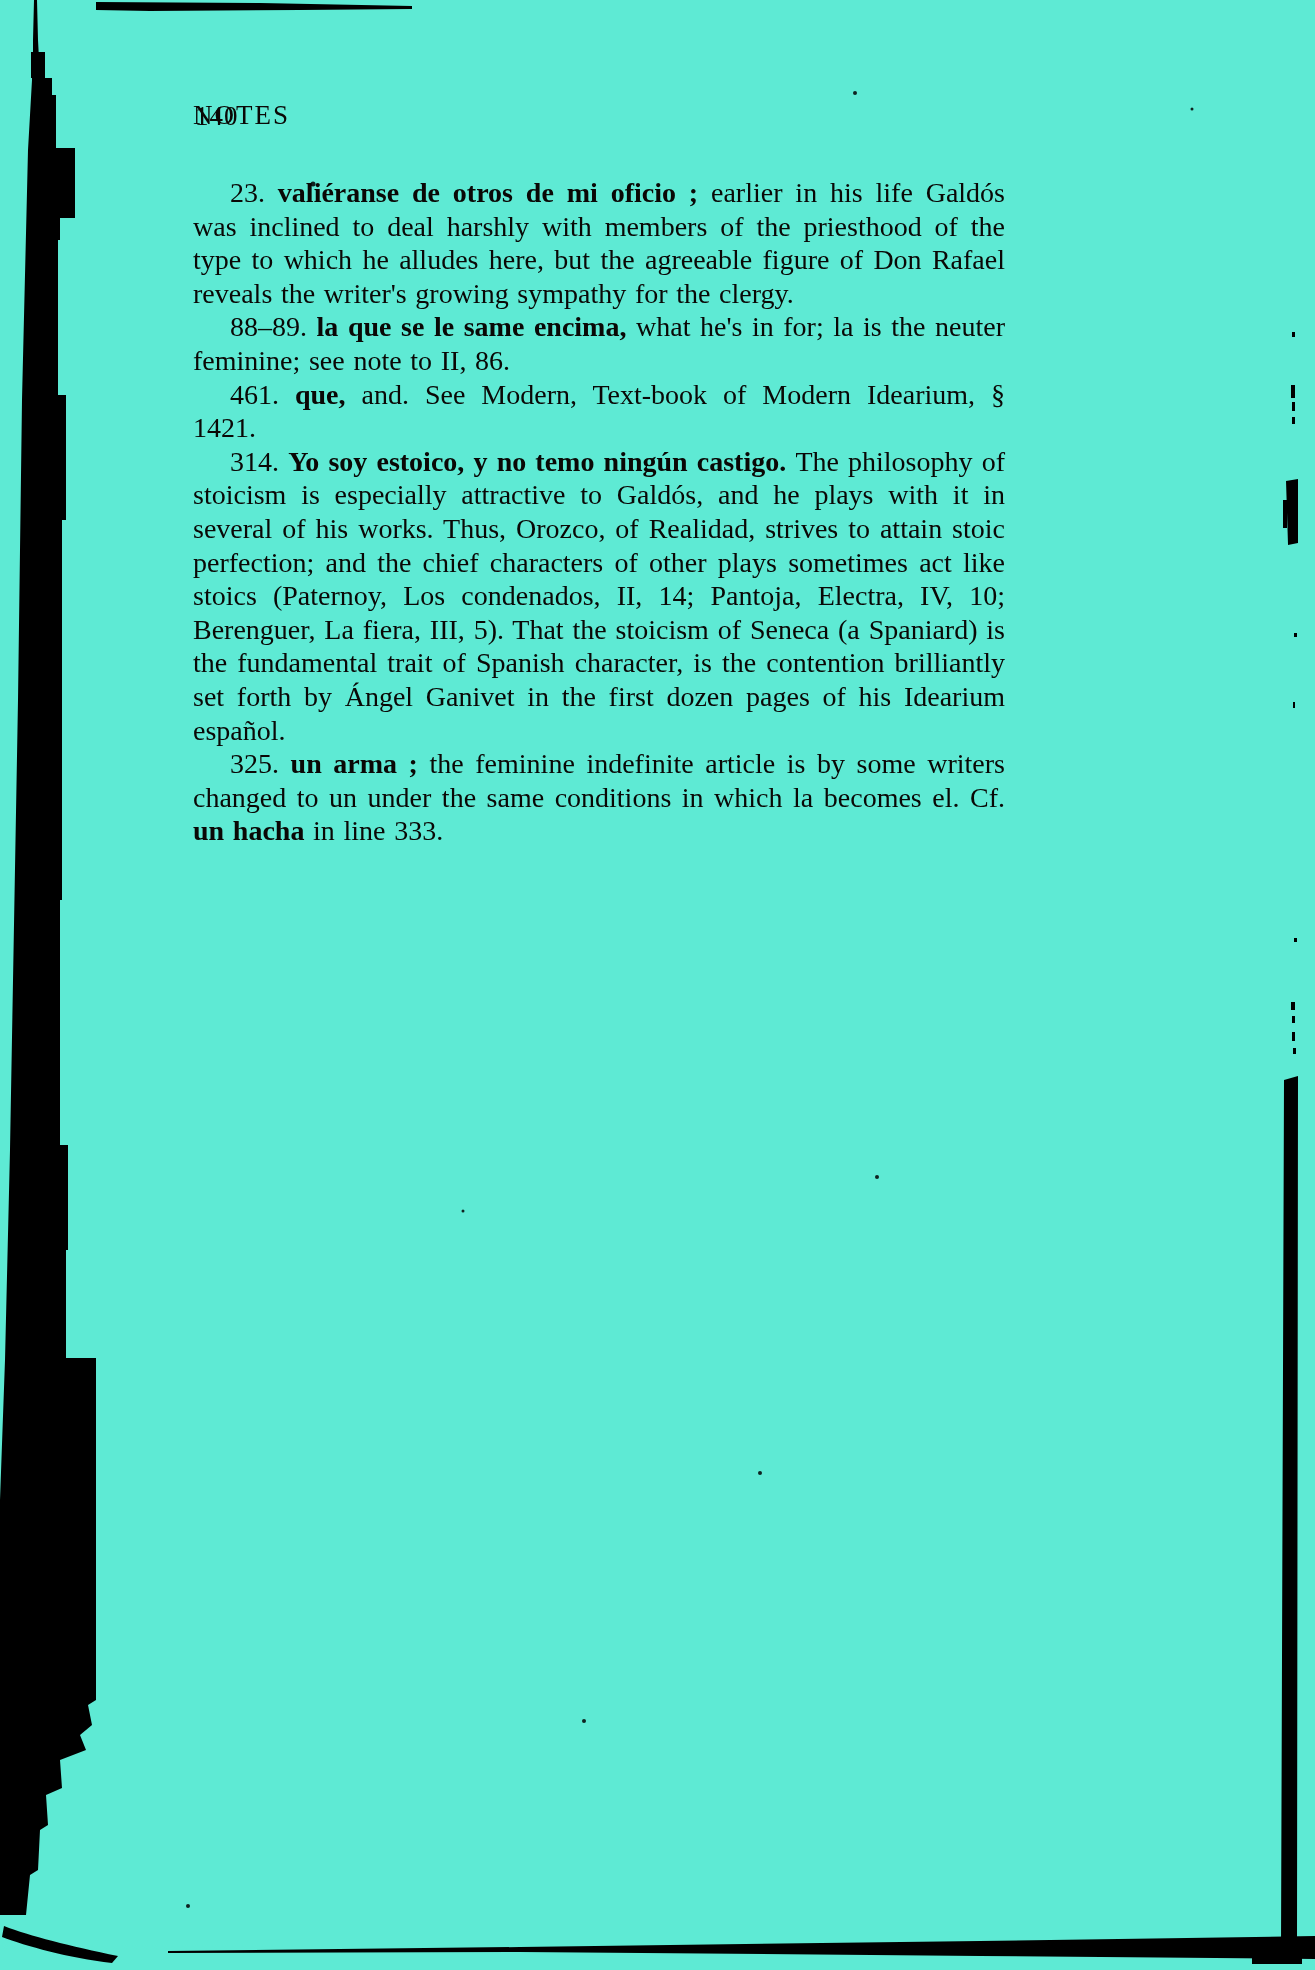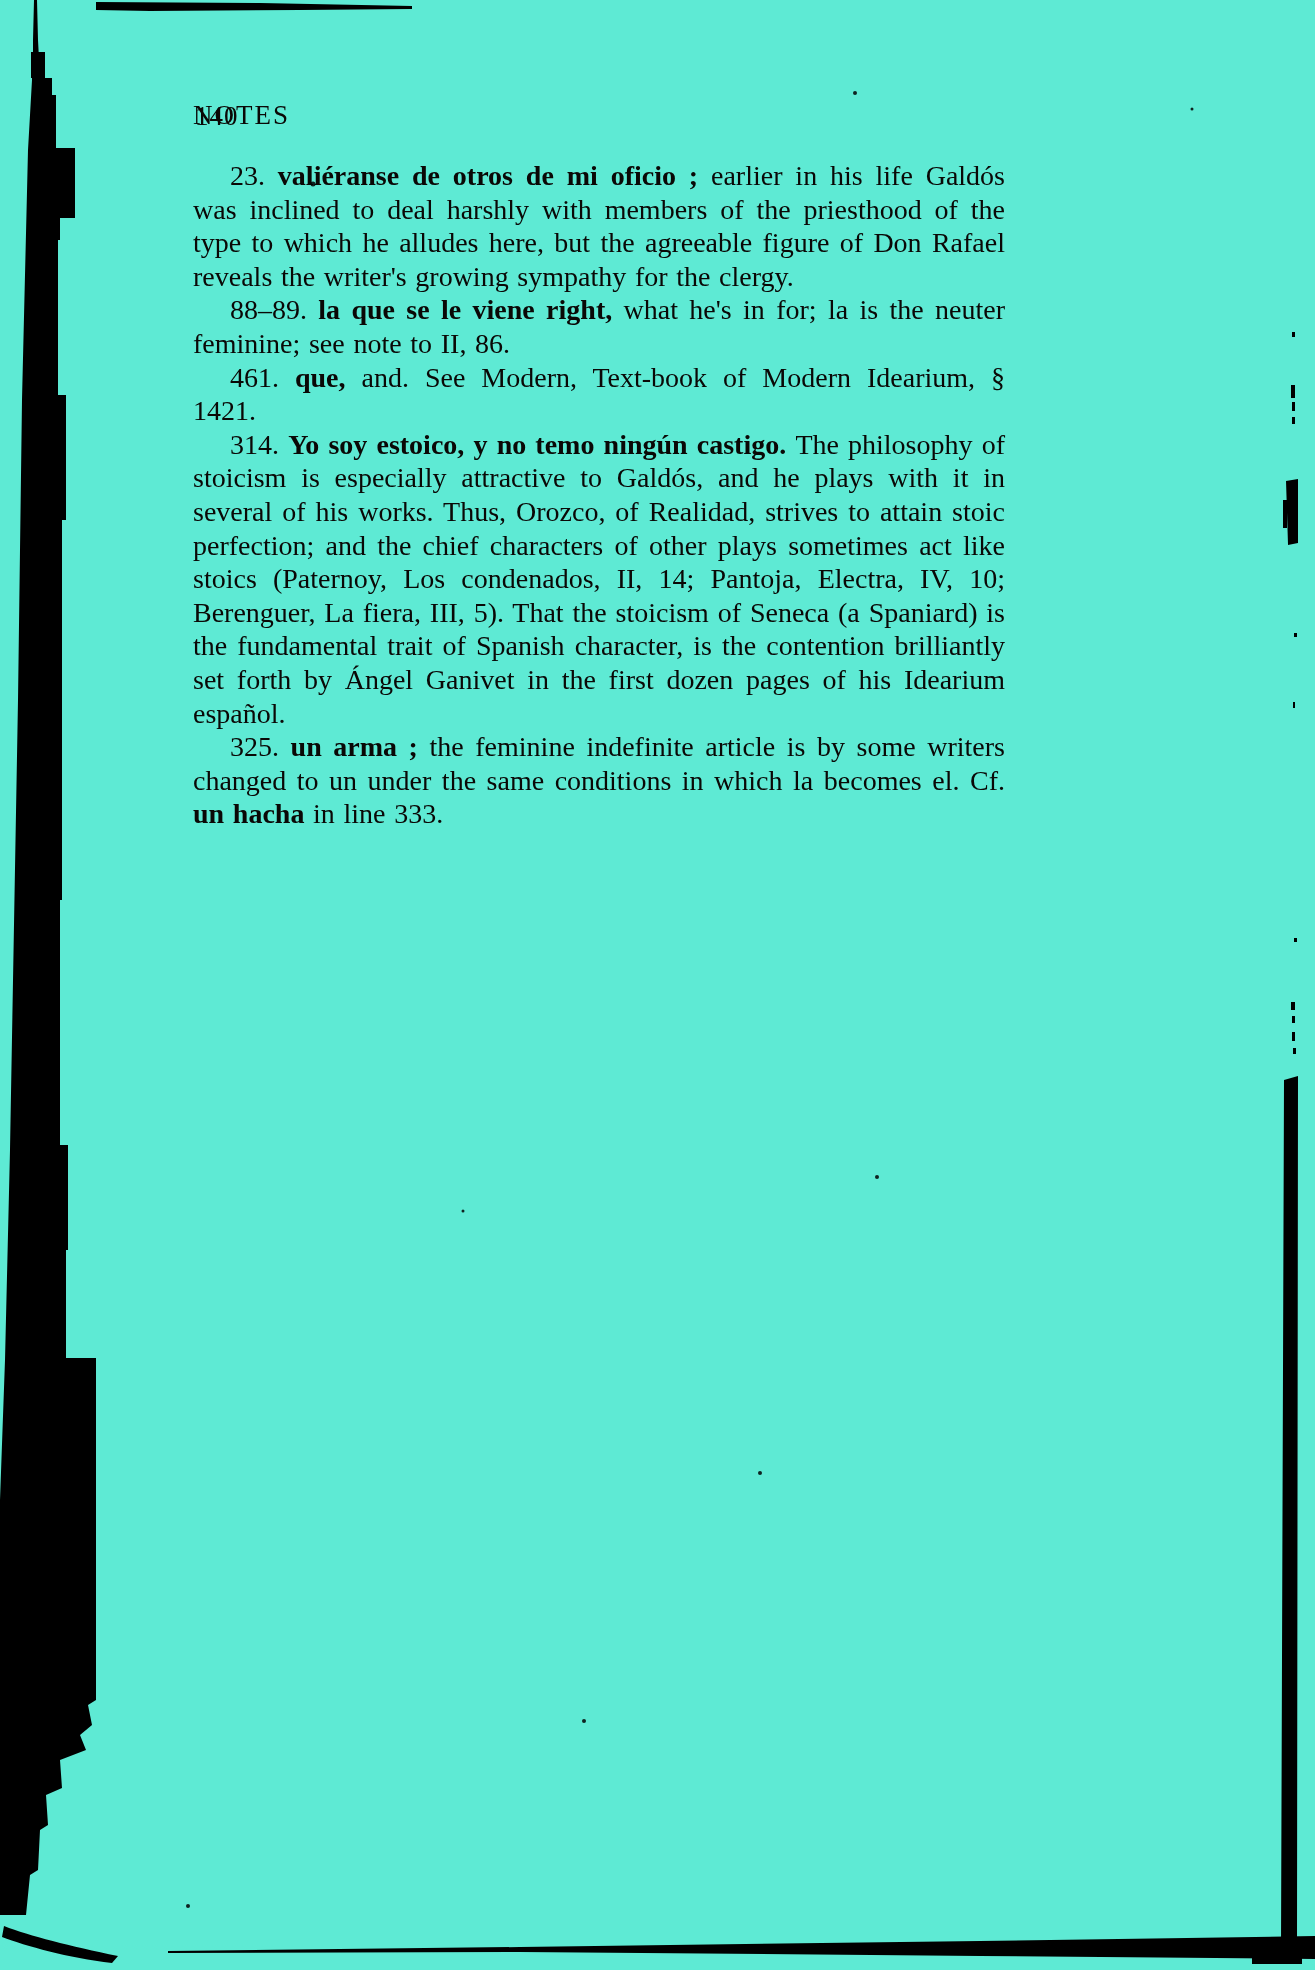--- a/index.html
+++ b/index.html
@@ -5,40 +5,40 @@
   html,body{margin:0;padding:0;}
   body{width:1315px;height:1970px;background:#ffffff;overflow:hidden;}
   .page{
     position:relative;width:1315px;height:1970px;background:#5eead4;
     font-family:"Liberation Serif",serif;color:#0a0806;
   }
   .content{position:absolute;left:193px;top:100px;width:812px;}
   .header-row{position:relative;height:34px;font-size:27px;}
   .pagenum{position:absolute;left:2px;top:1px;letter-spacing:1px;}
   .running-title{display:block;letter-spacing:2px;}
-  .notes{margin-top:25px;font-size:28px;line-height:33.6px;text-align:justify;}
+  .notes{margin-top:42px;font-size:28px;line-height:33.6px;text-align:justify;}
   p.note{margin:0;text-indent:37px;word-spacing:0.06em;}
   .seg-normal{}
   .seg-bold{font-weight:bold;}
   .seg-italic{}
   .artifacts{position:absolute;left:0;top:0;width:1315px;height:1970px;pointer-events:none;}
 </style>
 </head>
 <body>
 
 <div class="page">
 
   <div class="content">
     <div class="header-row">
       <span class="pagenum">140</span>
       <span class="running-title">NOTES</span>
     </div>
     <div class="notes">
         <p class="note"><span class="seg-normal">23. </span><span class="seg-bold">valiéranse de otros de mi oficio ; </span><span class="seg-normal">earlier in his life Galdós was inclined to deal harshly with members of the priesthood of the type to which he alludes here, but the agreeable figure of Don Rafael reveals the writer's growing sympathy for the clergy.</span></p>
-        <p class="note"><span class="seg-normal">88–89. </span><span class="seg-bold">la que se le viene right, </span><span class="seg-italic">what he's in for; la </span><span class="seg-normal">is the neuter feminine; see note to II, 86.</span></p>
+        <p class="note"><span class="seg-normal">88–89. </span><span class="seg-bold">la que se le same encima, </span><span class="seg-italic">what he's in for; la </span><span class="seg-normal">is the neuter feminine; see note to II, 86.</span></p>
         <p class="note"><span class="seg-normal">461. </span><span class="seg-bold">que, </span><span class="seg-italic">and. </span><span class="seg-normal">See Modern, </span><span class="seg-italic">Text-book of Modern Idearium, </span><span class="seg-normal">§ 1421.</span></p>
         <p class="note"><span class="seg-normal">314. </span><span class="seg-bold">Yo soy estoico, y no temo ningún castigo. </span><span class="seg-normal">The philosophy of stoicism is especially attractive to Galdós, and he plays with it in several of his works. Thus, Orozco, of </span><span class="seg-italic">Realidad</span><span class="seg-normal">, strives to attain stoic perfection; and the chief characters of other plays sometimes act like stoics (Paternoy, </span><span class="seg-italic">Los condenados</span><span class="seg-normal">, II, 14; Pantoja, </span><span class="seg-italic">Electra</span><span class="seg-normal">, IV, 10; Berenguer, </span><span class="seg-italic">La fiera</span><span class="seg-normal">, III, 5). That the stoicism of Seneca (a Spaniard) is the fundamental trait of Spanish character, is the contention brilliantly set forth by Ángel Ganivet in the first dozen pages of his </span><span class="seg-italic">Idearium español</span><span class="seg-normal">.</span></p>
         <p class="note"><span class="seg-normal">325. </span><span class="seg-bold">un arma ; </span><span class="seg-normal">the feminine indefinite article is by some writers changed to </span><span class="seg-italic">un</span><span class="seg-normal"> under the same conditions in which </span><span class="seg-italic">la</span><span class="seg-normal"> becomes </span><span class="seg-italic">el</span><span class="seg-normal">. Cf. </span><span class="seg-bold">un hacha</span><span class="seg-normal"> in line 333.</span></p>
       </div>
   </div>
 
   <svg class="artifacts" width="1315" height="1970" viewBox="0 0 1315 1970" xmlns="http://www.w3.org/2000/svg">
 
     <path fill="#000000" d="M34,0 L37,0 L38,40 L40,78 L33,78 L33,40 Z M31,52 L45,52 L45,78 L31,78 Z"></path>
 

